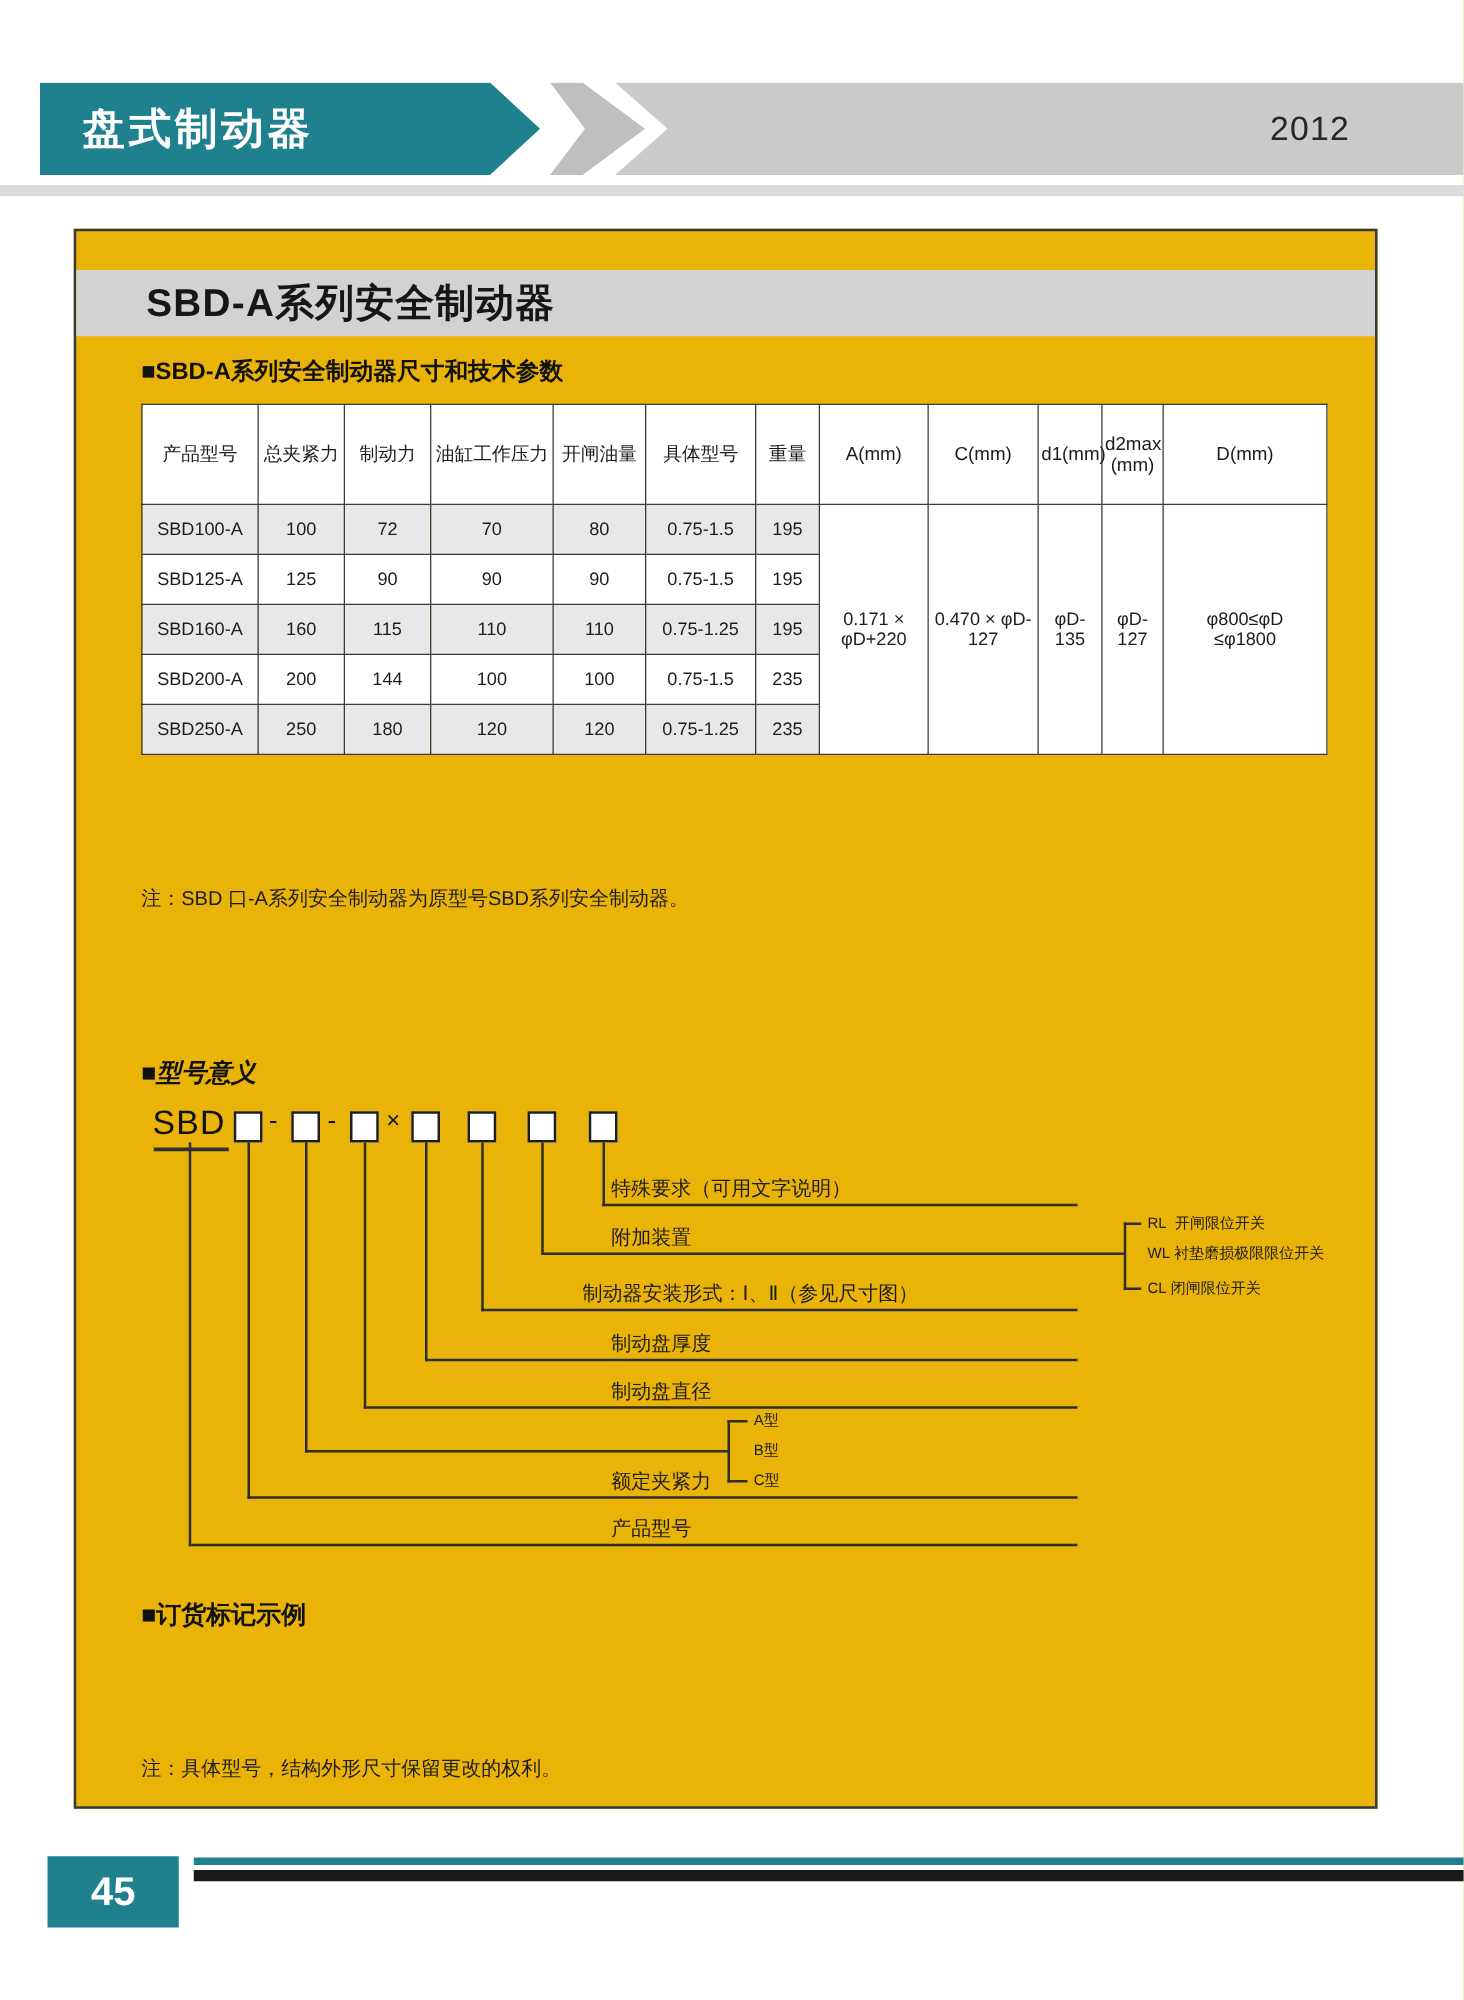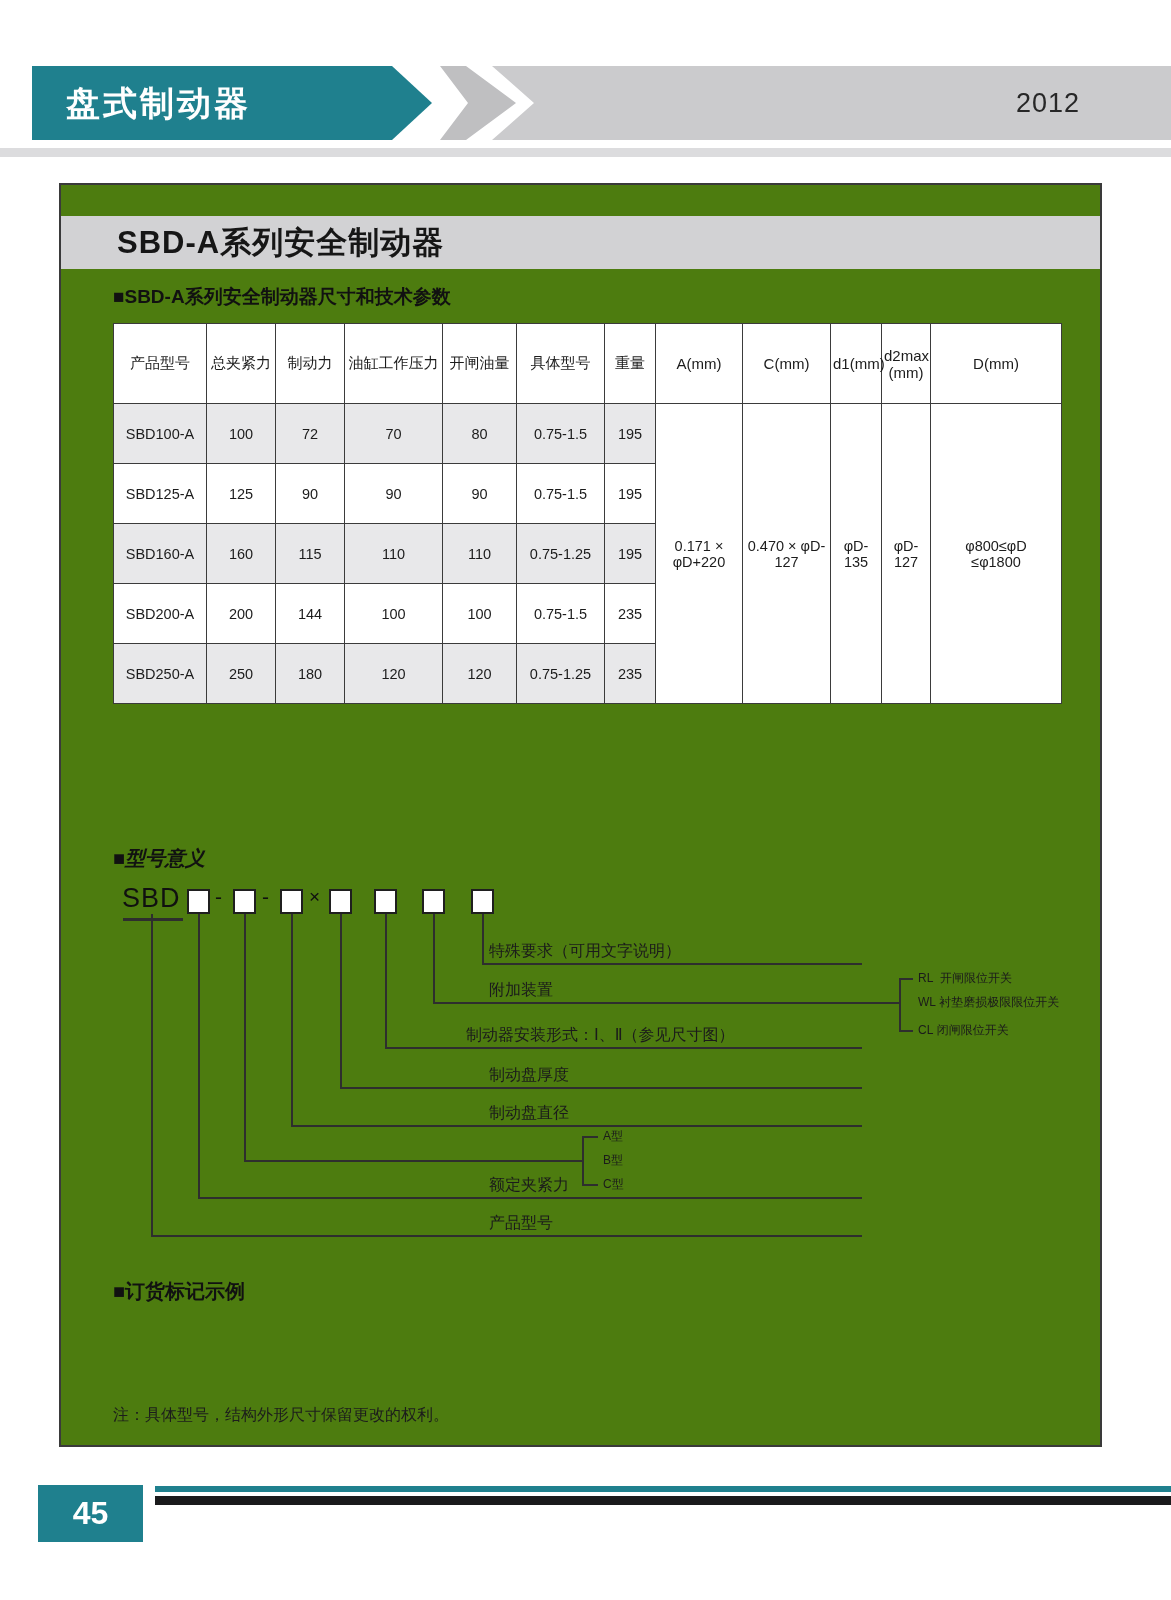--- a/index.html
+++ b/index.html
@@ -28,38 +28,38 @@
   }
   .year{
     top:88px;left:960px;width:120px;text-align:right;
     font-size:27px;color:#272727;letter-spacing:1px;
   }
   .sub-stripe{left:0;top:148px;width:1171px;height:9px;background:#dcdcde;}
 
   
   .main-box{
     left:59px;top:183px;width:1043px;height:1264px;
-    border:2px solid #3a3a3a;background:#4d7c0f;box-sizing:border-box;
+    border:2px solid #3a3a3a;background:#eab308;box-sizing:border-box;
   }
   .title-band{left:0;top:31px;width:100%;height:53px;background:#d2d2d4;}
   .title-band span{
     display:inline-block;margin-left:56px;line-height:53px;
     font-size:31px;font-weight:bold;color:#161616;letter-spacing:1px;
   }
   .section-hdr{font-size:19px;font-weight:bold;color:#111;}
 
   
   table{border-collapse:collapse;table-layout:fixed;width:948px;}
   th,td{
     border:1.5px solid #3b3b3b;text-align:center;vertical-align:middle;
     color:#1c1c1c;font-weight:normal;white-space:pre-line;
     padding:0 2px;box-sizing:border-box;
   }
   th{height:80px;font-size:15px;background:#fff;}
-  td{height:60px;font-size:14.5px;background:#fff;}
+  td{height:40px;font-size:14.5px;background:#fff;}
   td.shade{background:#e8e8ea;}
   td.mcell{background:#fff;font-size:14.5px;}
 
   .note{font-size:16px;color:#1c1c1c;}
 
   
   .sbd-text{font-size:27px;color:#101010;letter-spacing:1px;}
   .dbox{width:19px;height:21px;border:2.5px solid #1f1f1f;background:#fff;}
   .sep{font-size:21px;color:#101010;}
   .vline{width:2px;background:#2e2e2e;}
@@ -176,20 +176,21 @@
           <td class="shade">250</td>
           <td class="shade">180</td>
           <td class="shade">120</td>
           <td class="shade">120</td>
           <td class="shade">0.75-1.25</td>
           <td class="shade">235</td>
         </tr>
       </tbody>
   </table>
 
+  <div class="abs note" style="left:52px;top:524px;">注：SBD 口-A系列安全制动器为原型号SBD系列安全制动器。</div>
 
   <div class="abs section-hdr" style="left:52px;top:660px;font-size:20px;font-style:italic;">■型号意义</div>
 
   <div class="abs sbd-text" style="left:61px;top:698px;">SBD</div>
   <div class="abs hline" style="left:62px;top:733px;width:60px;height:2.5px;"></div>
 
   <div class="abs dbox" style="left:126px;top:704px;"></div>
   <div class="abs sep" style="left:154px;top:700px;">-</div>
   <div class="abs dbox" style="left:172px;top:704px;"></div>
   <div class="abs sep" style="left:201px;top:700px;">-</div>

